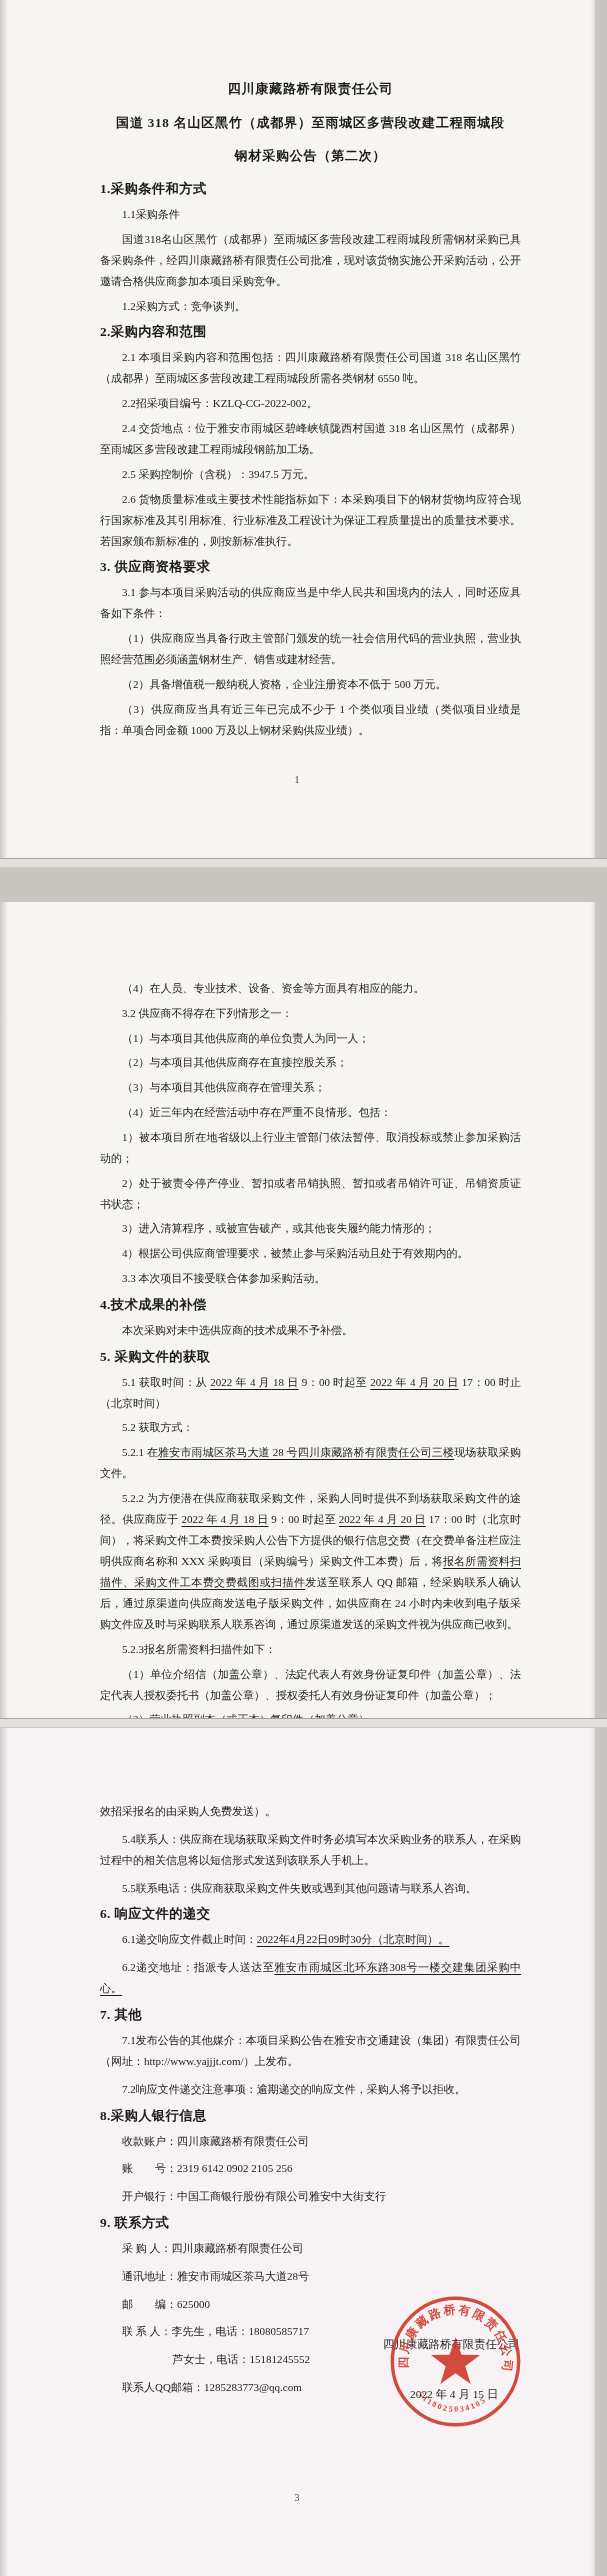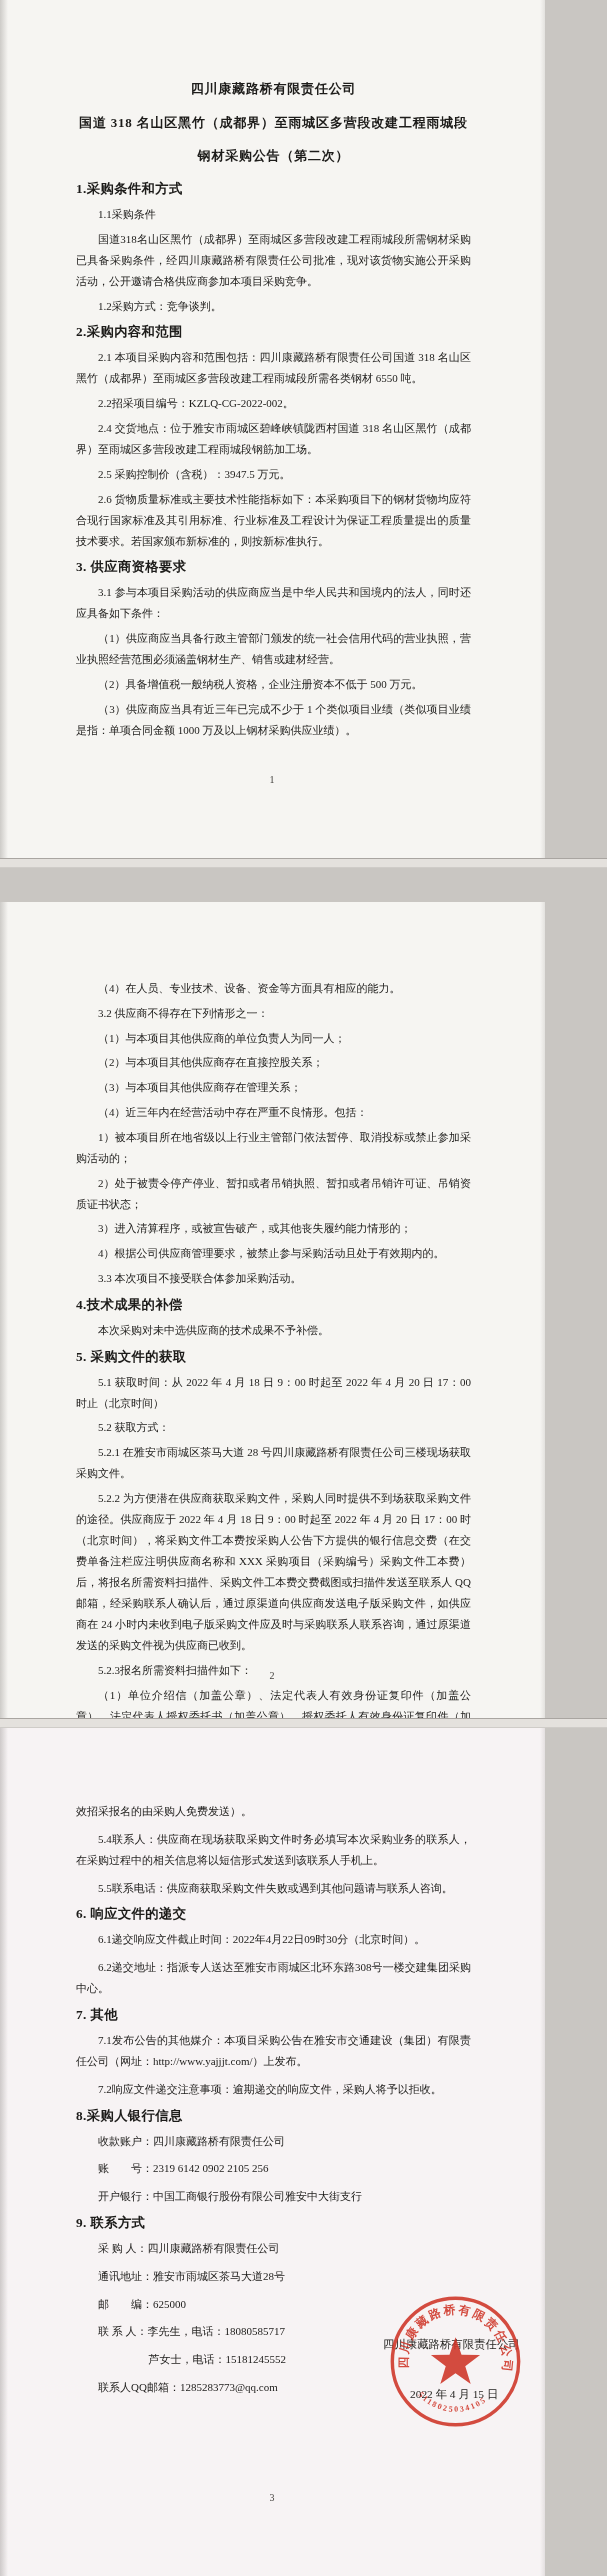--- a/index.html
+++ b/index.html
@@ -12,24 +12,24 @@
   #doc{
     position:relative;
     width:607px;
     height:2576px;
     overflow:hidden;
     background:#c9c6c2;
   }
   .page{
     position:absolute;
     left:0;
-    width:545px;
+    width:595px;
     overflow:hidden;
     box-sizing:border-box;
-    padding:0 74px 0 76px;
+    padding:0 74px 0 100px;
     color:#1d1c1a;
   }
   .page-1,.page-2{background:#f6f5f2;}
   .page-3{background:#f7f3f4;}
   .page::before{ 
     content:"";position:absolute;left:0;top:0;bottom:0;width:7.6px;
     background:linear-gradient(90deg,rgba(60,55,50,.22),rgba(60,55,50,0));
     pointer-events:none;
   }
   .page::after{ 
@@ -52,20 +52,21 @@
     margin:6.8px 0 6px 0;letter-spacing:0.4px;
   }
   .b-p{
     font-size:11px;line-height:21px;margin:0 0 3.8px 0;
     text-align:justify;text-indent:2em;
   }
   .page-3 .b-p{margin-bottom:6.8px;}
   .b-p.noindent{text-indent:0;}
   .b-p.indent-deep{text-indent:6.6em;}
   .useg{
+    text-decoration:underline;
     text-underline-offset:3px;
   }
   .pagenum{
     position:absolute;left:0;width:100%;text-align:center;
     bottom:73px;font-size:10px;color:#44423f;letter-spacing:0.8px;
   }
   
   .signer-name{
     position:absolute;left:383px;top:612px;
     font-size:11.4px;color:#262522;white-space:nowrap;z-index:1;

